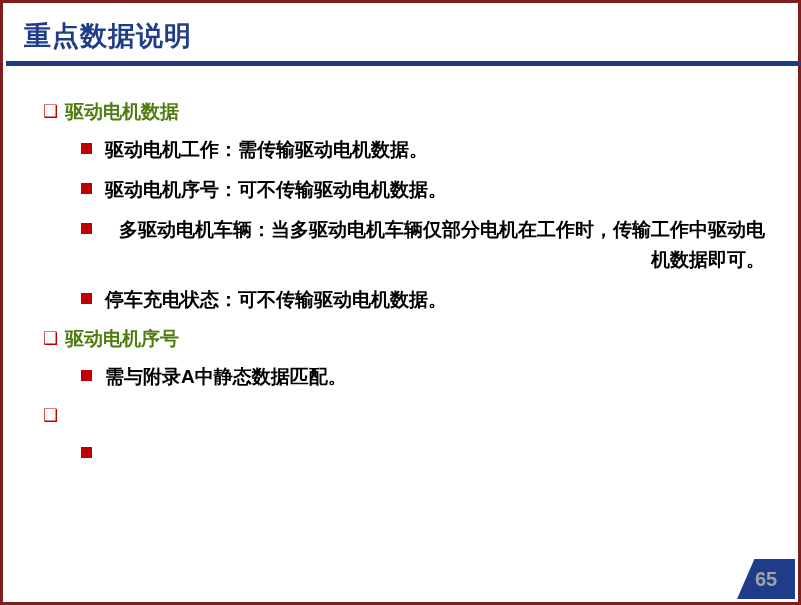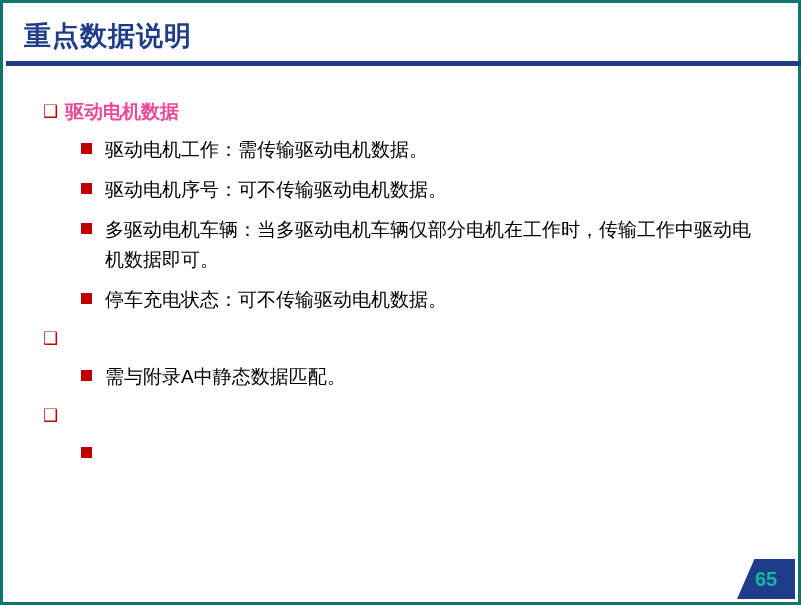--- a/index.html
+++ b/index.html
@@ -12,21 +12,21 @@
     background: #ffffff;
     font-family: "Liberation Sans", "DejaVu Sans", sans-serif;
     overflow: hidden;
     position: relative;
   }
   .slide {
     position: relative;
     width: 801px;
     height: 605px;
     box-sizing: border-box;
-    border: 3px solid #0f766e;
+    border: 3px solid #7f1d1d;
     background: #ffffff;
   }
   
   .title-bar {
     position: absolute;
     left: 3px;
     top: 3px;
     right: 3px;
     height: 58px;
     background: #ffffff;
@@ -65,21 +65,21 @@
     width: 22px;
     flex: 0 0 22px;
     color: #c00000;
     font-size: 17px;
     line-height: 28px;
     text-align: left;
   }
   .lvl1 .txt {
     font-size: 19px;
     font-weight: bold;
-    color: #ec4899;
+    color: #4d7c0f;
     line-height: 28px;
   }
   .lvl2 {
     display: flex;
     align-items: flex-start;
     margin: 0 0 10px 0;
     padding-left: 38px;
   }
   .lvl2 .bullet {
     width: 24px;
@@ -92,34 +92,35 @@
     display: inline-block;
     width: 11px;
     height: 11px;
     background: #c00000;
     vertical-align: middle;
     position: relative;
     top: -2px;
   }
   .lvl2 .txt {
     font-size: 19px;
-    font-weight: normal;
+    font-weight: bold;
     color: #000000;
     line-height: 30px;
     max-width: 660px;
+    text-align: right;
   }
   
   .page-badge {
     position: absolute;
     right: 3px;
     bottom: 3px;
     width: 58px;
     height: 40px;
     background: #1f3c88;
-    color: #14b8a6;
+    color: #a3a3a3;
     font-size: 20px;
     font-weight: bold;
     display: flex;
     align-items: center;
     justify-content: center;
     clip-path: polygon(30% 0%, 100% 0%, 100% 100%, 0% 100%);
   }
 </style>
 </head>
 <body>
@@ -150,20 +151,21 @@
       <span class="bullet"><span class="sq"></span></span>
       <span class="txt">多驱动电机车辆：当多驱动电机车辆仅部分电机在工作时，传输工作中驱动电机数据即可。</span>
     </div>
     <div class="lvl2">
       <span class="bullet"><span class="sq"></span></span>
       <span class="txt">停车充电状态：可不传输驱动电机数据。</span>
     </div>
 
     <div class="lvl1">
       <span class="bullet">❑</span>
+      <span class="txt">驱动电机序号</span>
     </div>
     <div class="lvl2">
       <span class="bullet"><span class="sq"></span></span>
       <span class="txt">需与附录A中静态数据匹配。</span>
     </div>
 
     <div class="lvl1">
       <span class="bullet">❑</span>
     </div>
     <div class="lvl2">

